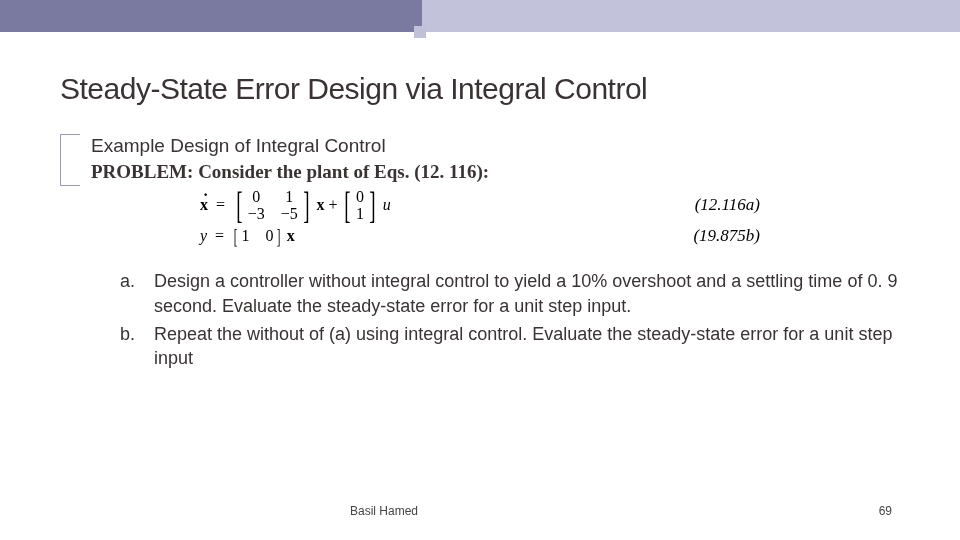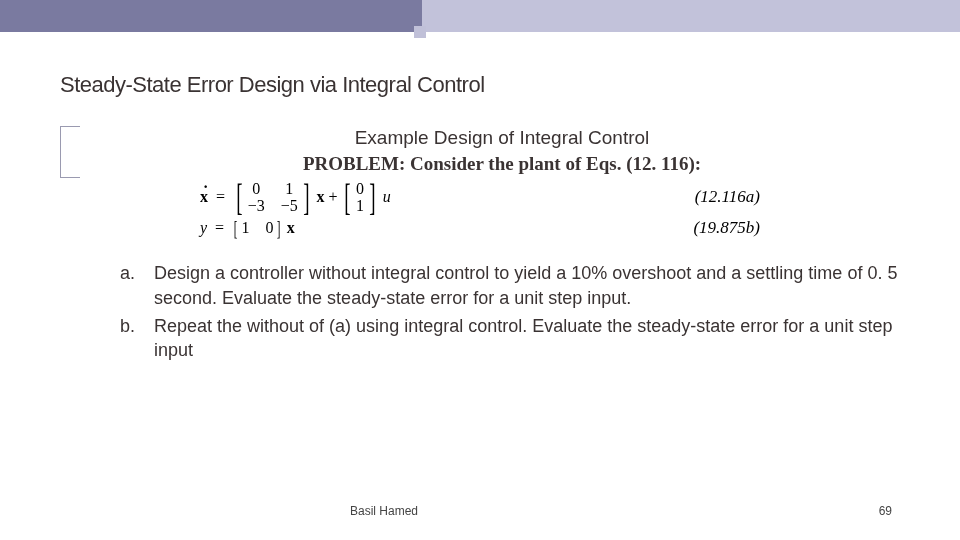--- a/index.html
+++ b/index.html
@@ -31,30 +31,29 @@
     top: 26px;
     left: 414px;
     width: 12px;
     height: 12px;
     background: #c0c0d8;
   }
   .content {
     padding: 40px 60px 0 60px;
   }
   .title {
-    font-size: 22px;
+    font-size: 30px;
     font-weight: 400;
     color: #3a3333;
     letter-spacing: -0.5px;
   }
   .subhead-block {
     margin-top: 28px;
-    padding-left: 44px;
+    padding-left: 31px;
     position: relative;
-    text-align: center;
   }
   .bullet-line {
     position: absolute;
     left: 0px;
     top: 0px;
     width: 20px;
     height: 52px;
     border-top: 1px solid #9a9ab0;
     border-left: 1px solid #9a9ab0;
     border-bottom: 1px solid #9a9ab0;
@@ -204,21 +203,21 @@
         </span>
         <span><b>x</b></span>
       </div>
       <div class="eq-label">(19.875b)</div>
     </div>
   </div>
 
   <div class="list-block">
     <div class="list-item">
       <span class="list-marker">a.</span>
-      <span>Design a controller without integral control to yield a 10% overshoot and a settling time of 0. 5 second. Evaluate the steady-state error for a unit step input.</span>
+      <span>Design a controller without integral control to yield a 10% overshoot and a settling time of 0. 9 second. Evaluate the steady-state error for a unit step input.</span>
     </div>
     <div class="list-item">
       <span class="list-marker">b.</span>
       <span>Repeat the without of (a) using integral control. Evaluate the steady-state error for a unit step input</span>
     </div>
   </div>
 </div>
 
 <div class="footer">
   <span class="author">Basil Hamed</span>

